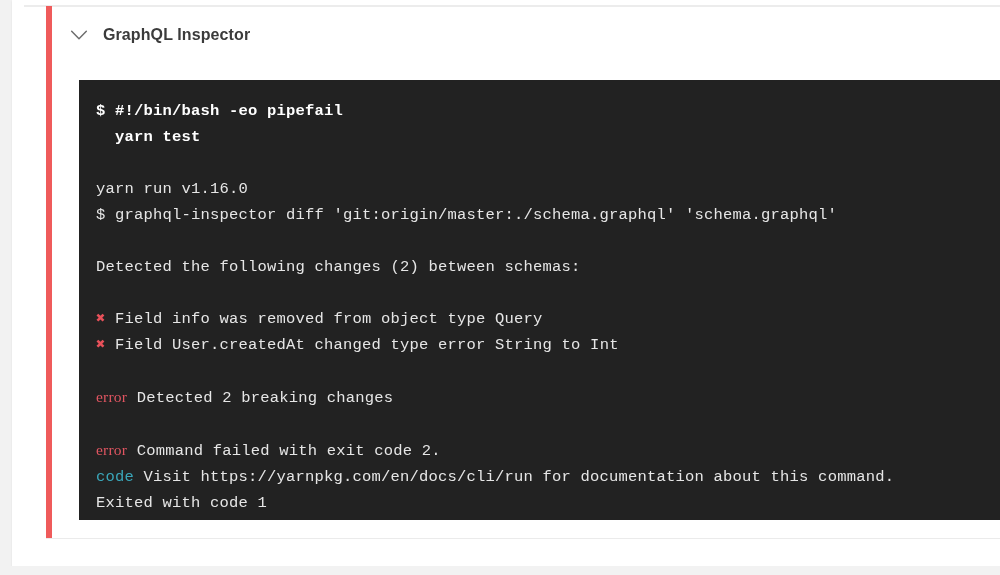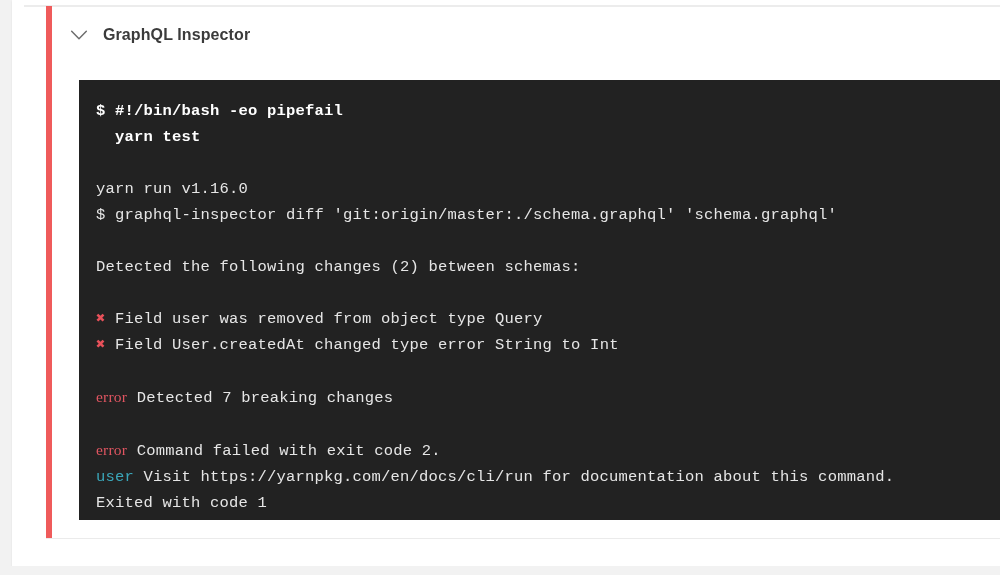--- a/index.html
+++ b/index.html
@@ -175,33 +175,33 @@
 
       <div class="log-line bold">$ #!/bin/bash -eo pipefail</div>
       <div class="log-line bold">  yarn test</div>
       <div class="log-line blank"></div>
       <div class="log-line">yarn run v1.16.0</div>
       <div class="log-line">$ graphql-inspector diff 'git:origin/master:./schema.graphql' 'schema.graphql'</div>
       <div class="log-line blank"></div>
       <div class="log-line">Detected the following changes (2) between schemas:</div>
       <div class="log-line blank"></div>
 
-      <div class="log-line"><span class="tok-err-mark">✖</span><span> Field user was removed from object type Query</span></div>
+      <div class="log-line"><span class="tok-err-mark">✖</span><span> Field info was removed from object type Query</span></div>
 
       <div class="log-line"><span class="tok-err-mark">✖</span><span> Field User.createdAt changed type error String to Int</span></div>
 
       <div class="log-line blank"></div>
 
-      <div class="log-line"><span class="tok-error">error</span><span> Detected 7 breaking changes</span></div>
+      <div class="log-line"><span class="tok-error">error</span><span> Detected 2 breaking changes</span></div>
 
       <div class="log-line blank"></div>
 
       <div class="log-line"><span class="tok-error">error</span><span> Command failed with exit code 2.</span></div>
 
-      <div class="log-line"><span class="tok-info">user</span><span> Visit https://yarnpkg.com/en/docs/cli/run for documentation about this command.</span></div>
+      <div class="log-line"><span class="tok-info">code</span><span> Visit https://yarnpkg.com/en/docs/cli/run for documentation about this command.</span></div>
 
       <div class="log-line">Exited with code 1</div>
 
     </div>
 
     <div class="card-bottom-rule"></div>
 
   </div>
 
   <div class="bottom-gutter"></div>

